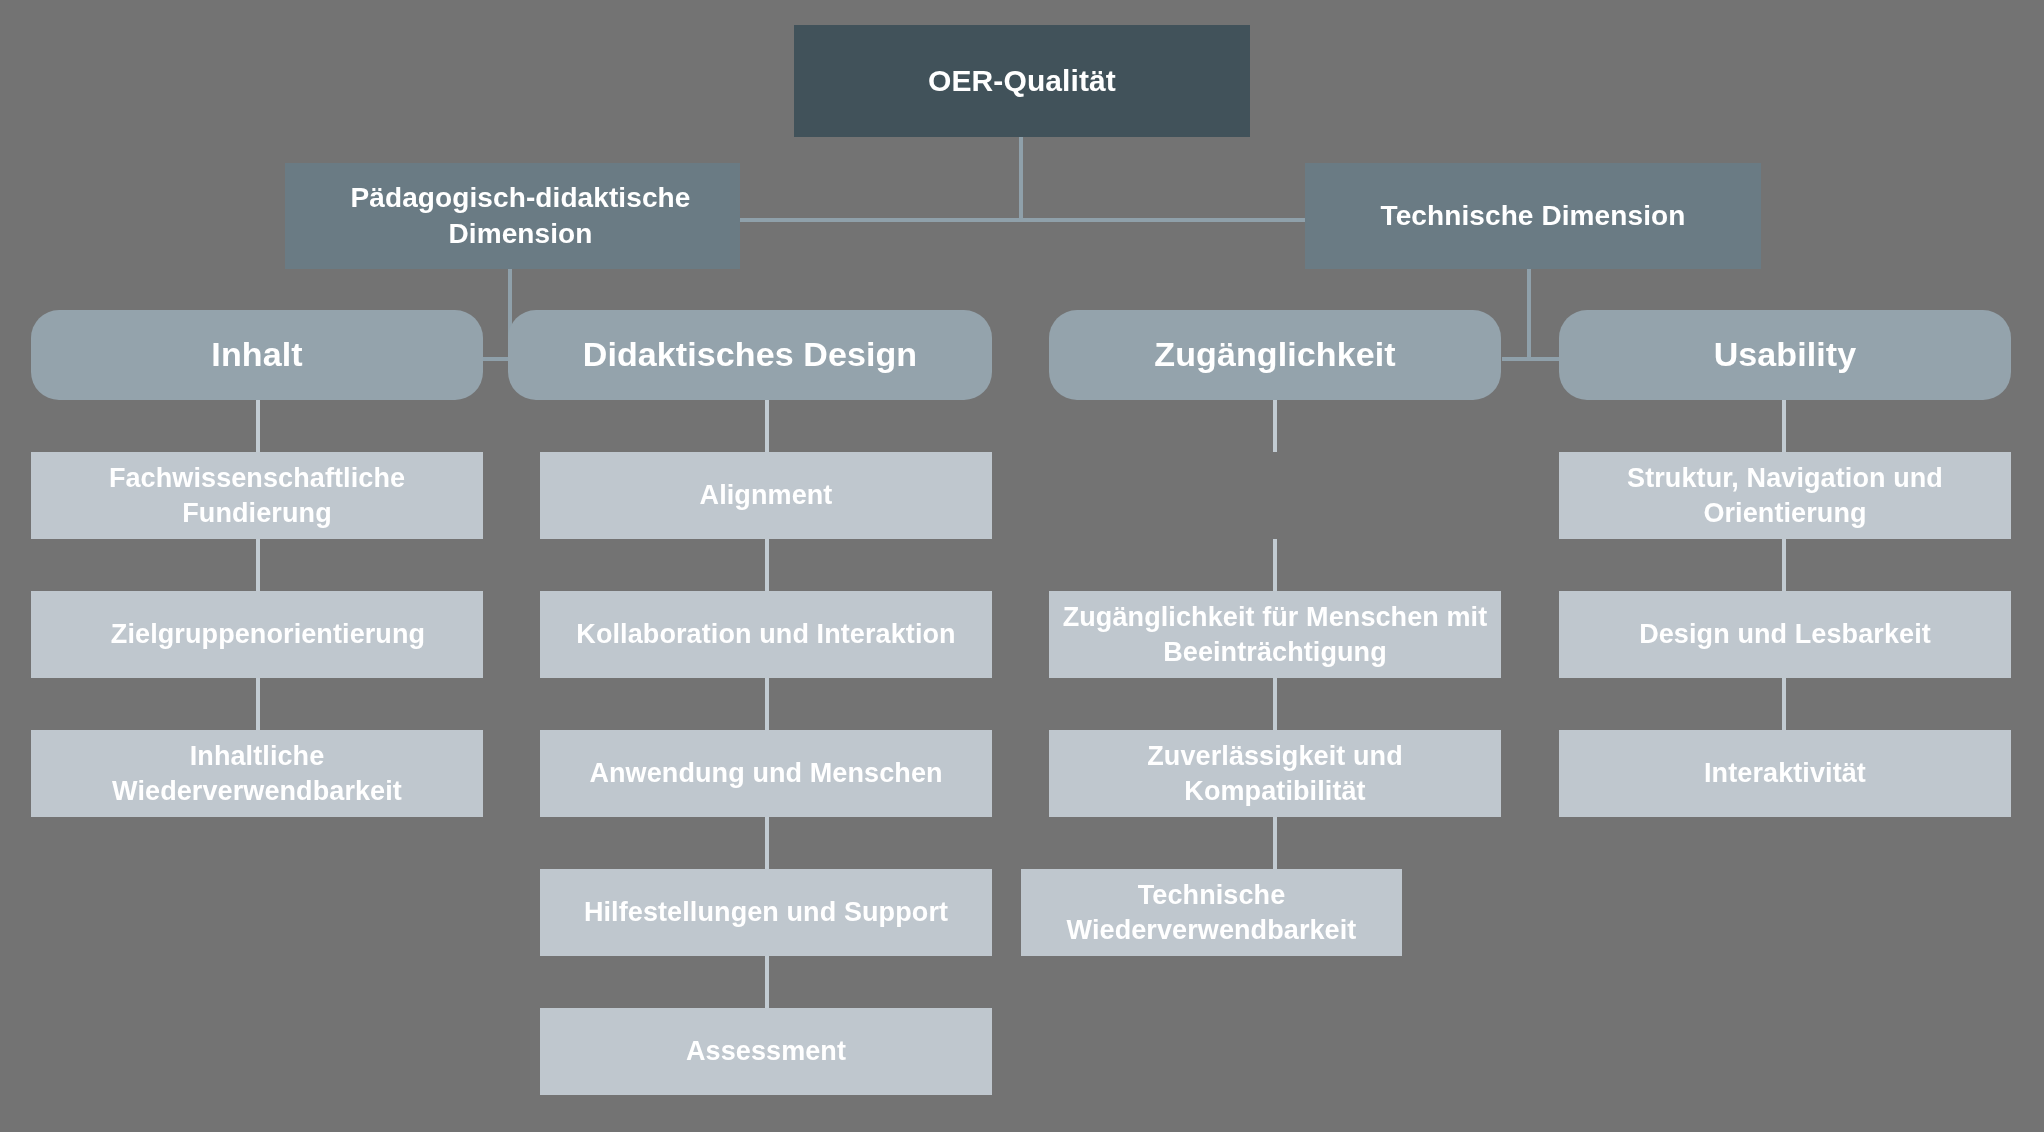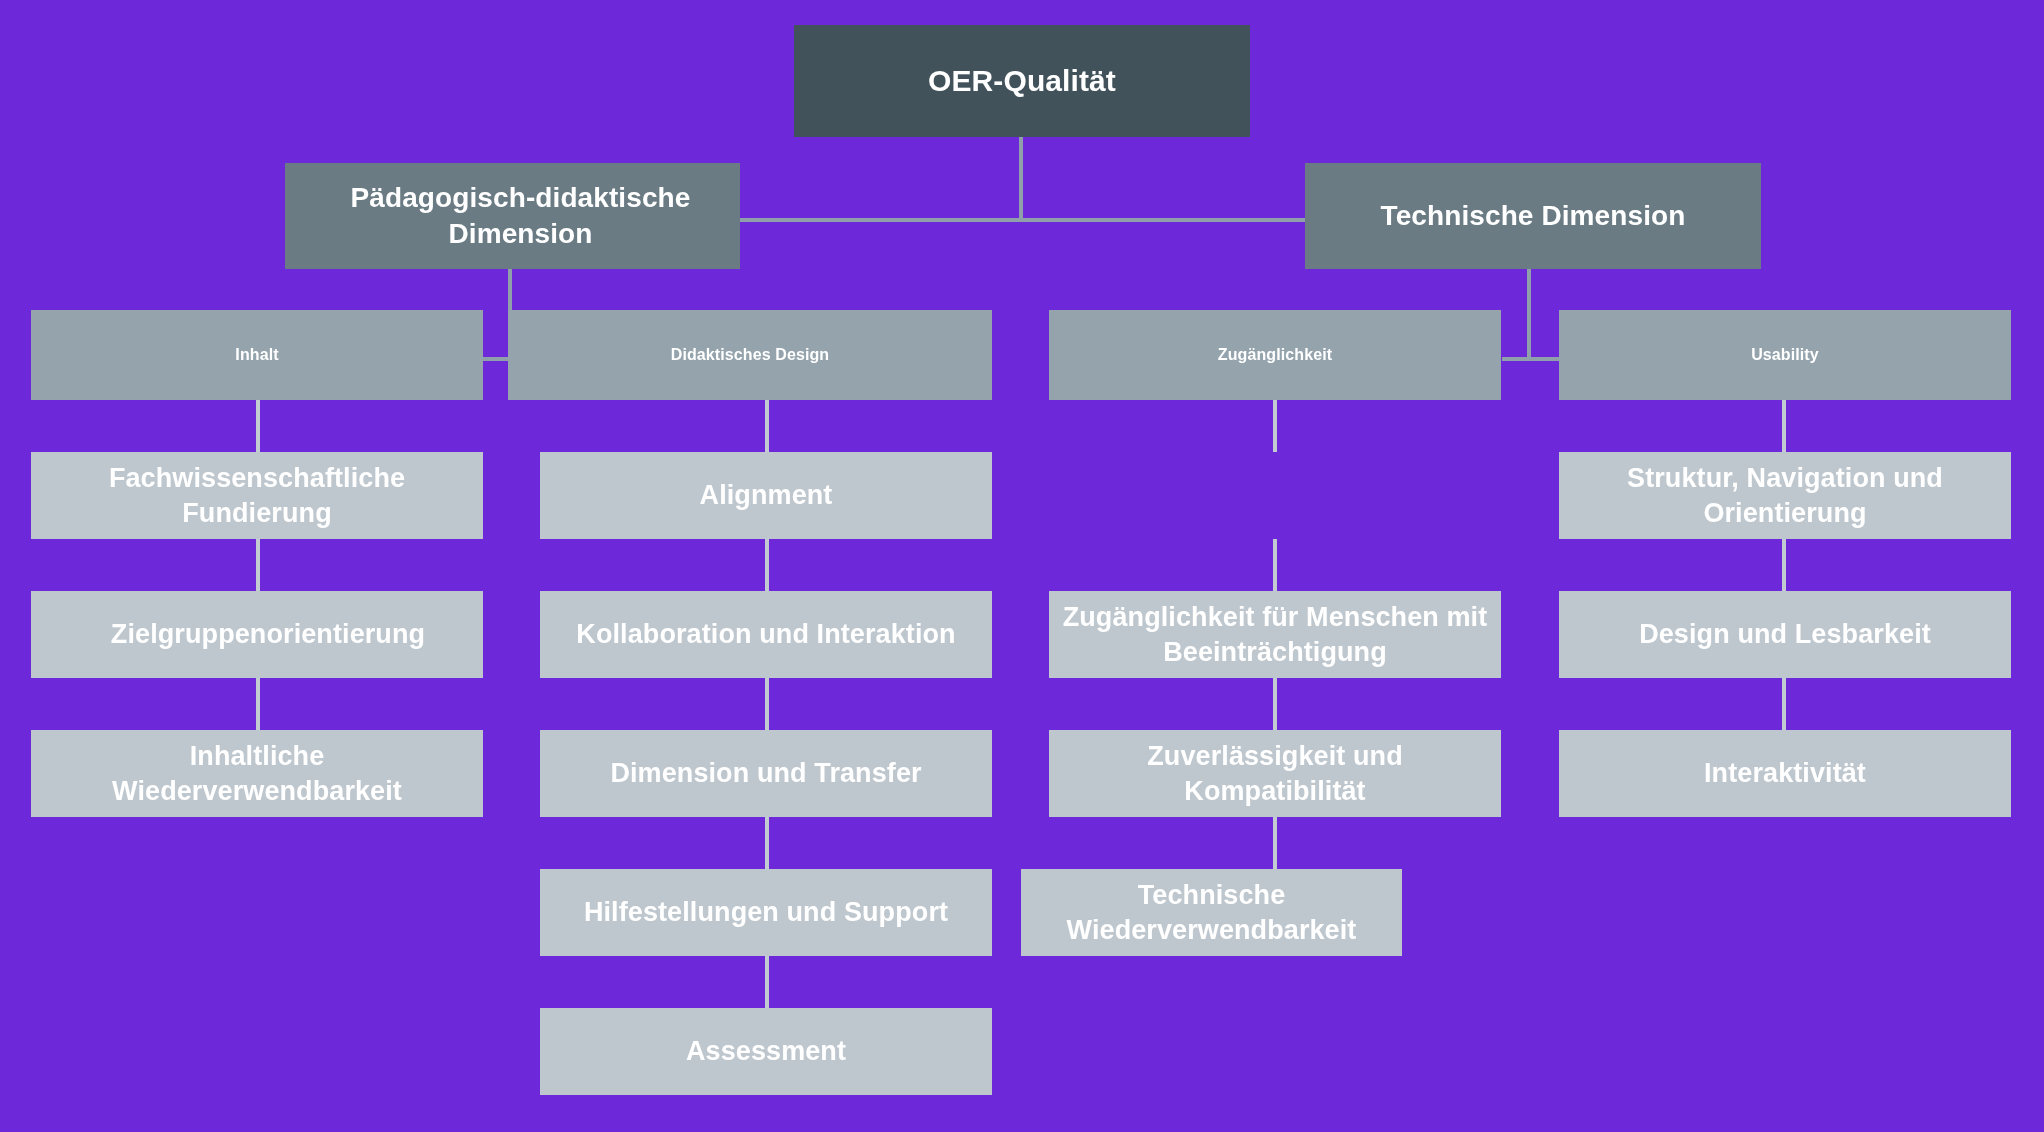--- a/index.html
+++ b/index.html
@@ -7,21 +7,21 @@
     padding: 0;
     background: #ffffff;
   }
   body {
     font-family: "Liberation Sans", sans-serif;
   }
   #canvas {
     position: relative;
     width: 2044px;
     height: 1132px;
-    background: #6d28d9;
+    background: #737373;
     overflow: hidden;
   }
   .node {
     position: absolute;
     display: flex;
     align-items: center;
     justify-content: center;
     text-align: center;
     color: #ffffff;
     font-weight: bold;
@@ -33,21 +33,22 @@
   .lvl-root {
     background: #41525a;
     font-size: 30px;
   }
   .lvl-dim {
     background: #6a7b84;
     font-size: 28px;
   }
   .lvl-cat {
     background: #94a3ac;
-    font-size: 16px;
+    font-size: 34px;
+    border-radius: 28px;
   }
   .lvl-leaf {
     background: #bfc7ce;
     font-size: 27px;
   }
   .conn {
     position: absolute;
     background: #c2cbd2;
   }
   .conn-dark {
@@ -129,21 +130,21 @@
     <span>Inhaltliche Wiederverwendbarkeit</span>
   </div>
 
   <div class="node lvl-leaf" style="left:540px; top:452px; width:452px; height:87px;">
     <span>Alignment</span>
   </div>
   <div class="node lvl-leaf" style="left:540px; top:591px; width:452px; height:87px;">
     <span>Kollaboration und Interaktion</span>
   </div>
   <div class="node lvl-leaf" style="left:540px; top:730px; width:452px; height:87px;">
-    <span>Dimension und Transfer</span>
+    <span>Anwendung und Menschen</span>
   </div>
   <div class="node lvl-leaf" style="left:540px; top:869px; width:452px; height:87px;">
     <span>Hilfestellungen und Support</span>
   </div>
   <div class="node lvl-leaf" style="left:540px; top:1008px; width:452px; height:87px;">
     <span>Assessment</span>
   </div>
 
   <div class="node lvl-leaf" style="left:1049px; top:591px; width:452px; height:87px;">
     <span>Zugänglichkeit für Menschen mit Beeinträchtigung</span>

